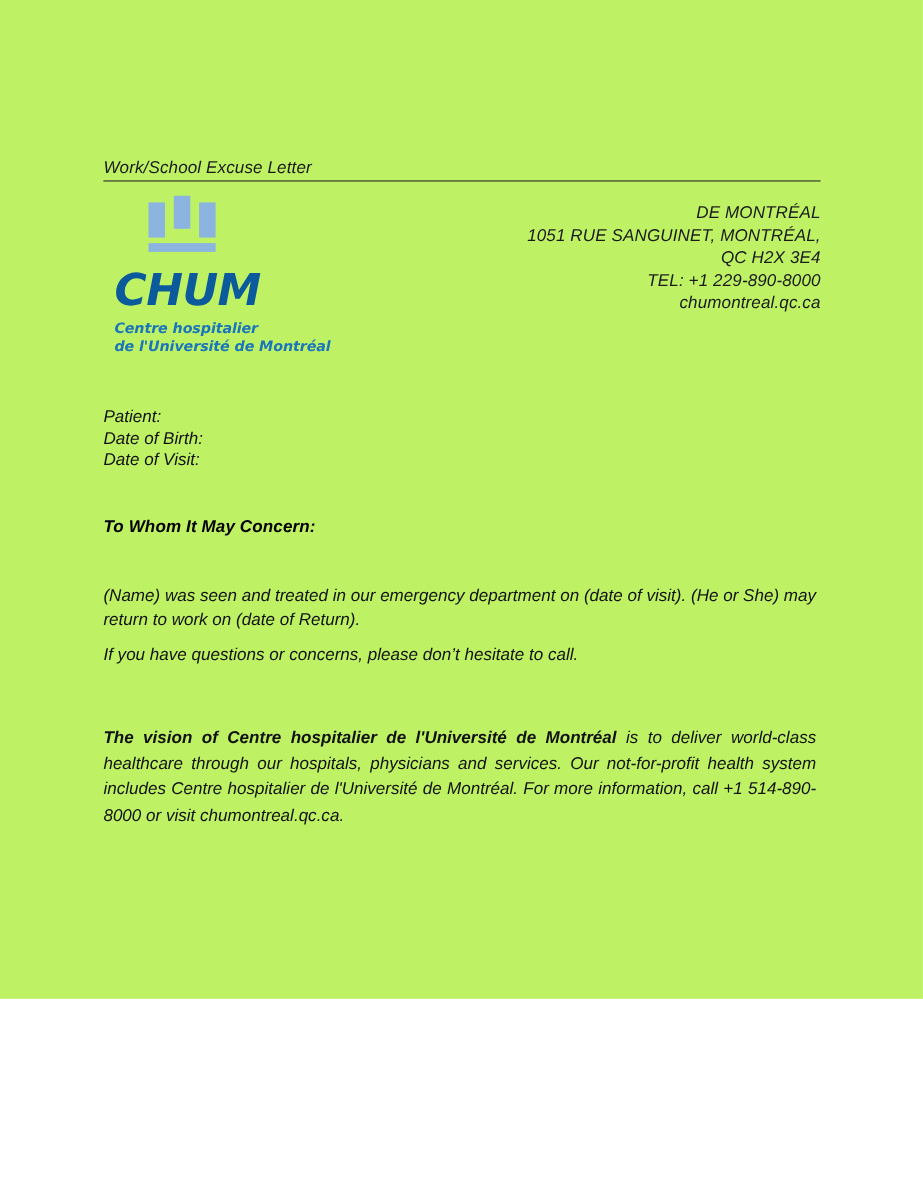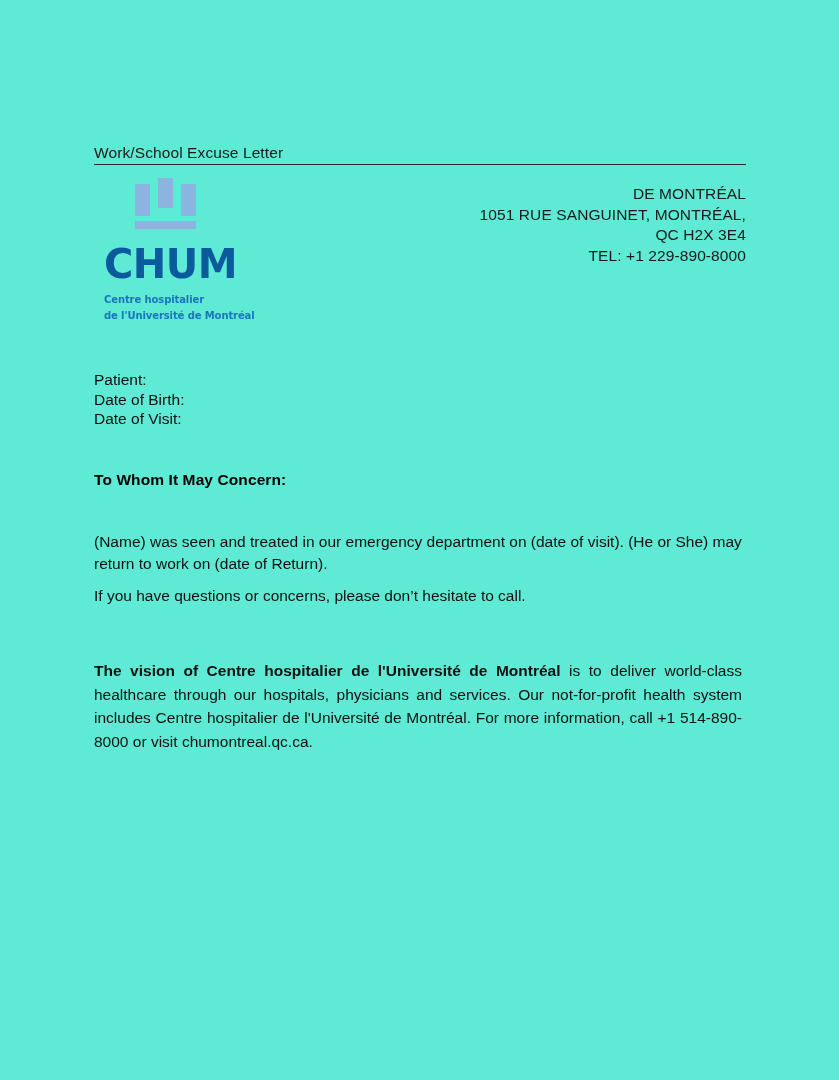--- a/index.html
+++ b/index.html
@@ -14,22 +14,23 @@
     font-family: "Liberation Sans", sans-serif;
     color: #000000;
     overflow: hidden;
   }
 
   .page {
     position: absolute;
     left: 0;
     top: 0;
     width: 839px;
-    height: 1080px;
-    background: #5eead4;
+    height: 908px;
+    background: #bef264;
+    font-style: italic;
   }
 
   
   .doc-header {
     position: absolute;
     left: 94px;
     top: 143px;
     width: 652px;
   }
   .doc-header-title {
@@ -94,21 +95,21 @@
     font-family: "DejaVu Sans", sans-serif;
     font-size: 40px;
     font-weight: bold;
     letter-spacing: -0.5px;
     color: #0a5a9c;
     line-height: 44px;
   }
   .logo-tagline {
     margin-top: 6px;
     font-family: "DejaVu Sans", sans-serif;
-    font-size: 10px;
+    font-size: 13px;
     font-weight: bold;
     color: #1b75bb;
     line-height: 15.5px;
     letter-spacing: -0.1px;
   }
 
   
   .address-block {
     position: absolute;
     right: 93px;
@@ -201,20 +202,21 @@
       <div>Centre hospitalier</div>
       <div>de l'Université de Montréal</div>
     </div>
   </div>
 
   <div class="address-block">
     <div>DE MONTRÉAL</div>
     <div>1051 RUE SANGUINET, MONTRÉAL,</div>
     <div>QC H2X 3E4</div>
     <div>TEL: +1 229-890-8000</div>
+    <div>chumontreal.qc.ca</div>
   </div>
 
   <div class="patient-block">
     <div>Patient:</div>
     <div>Date of Birth:</div>
     <div>Date of Visit:</div>
   </div>
 
   <div class="salutation">To Whom It May Concern:</div>
 

